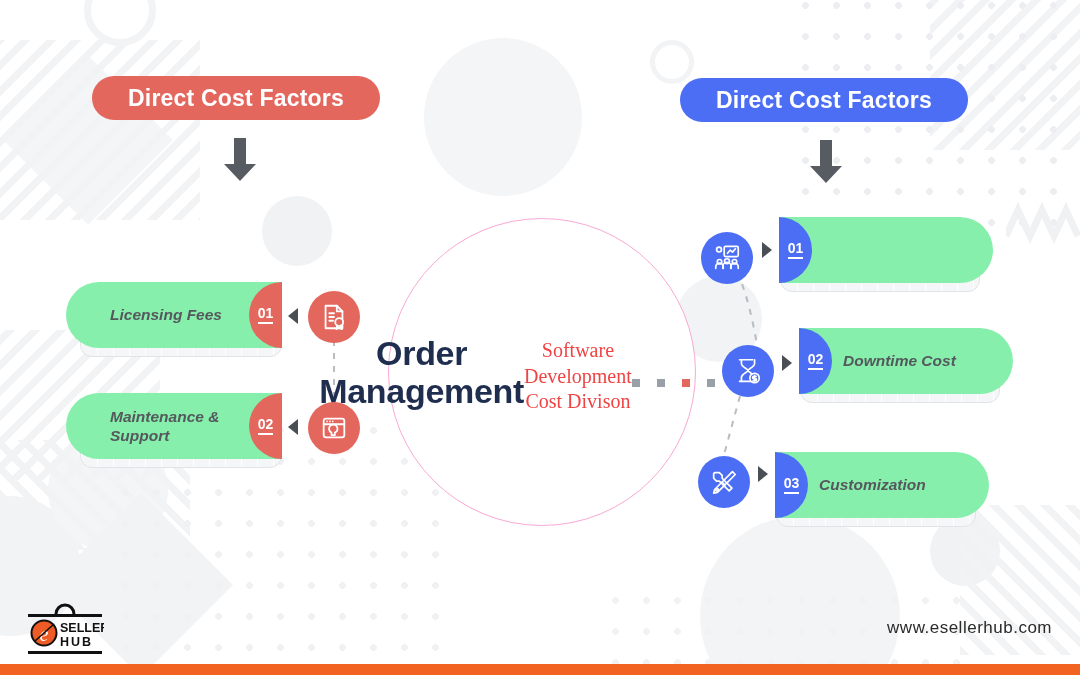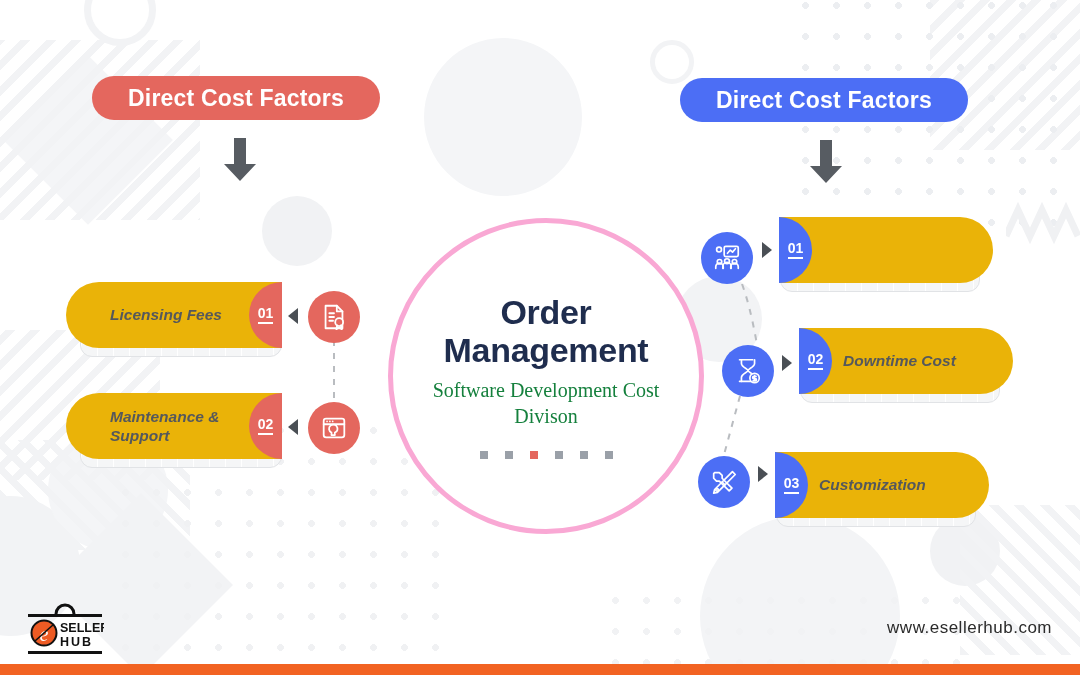--- a/index.html
+++ b/index.html
@@ -56,42 +56,42 @@
     text-align: center;
   }
   .pill-left { left: 92px; top: 76px; width: 288px; height: 44px; background: #e4675e; font-size: 23px; }
   .pill-right { left: 680px; top: 78px; width: 288px; height: 44px; background: #4c6ef5; font-size: 23px; }
 
   .down-arrow { position: absolute; z-index: 5; width: 34px; height: 44px; }
 
   
   .center-circle {
     position: absolute; left: 388px; top: 218px; width: 306px; height: 306px;
-    border-radius: 50%; background: #ffffff; border: 5px solid #f9a8d4;
+    border-radius: 50%; background: #ffffff; border: 1px solid #f9a8d4;
     z-index: 4;
-    display: flex; flex-direction: column; align-items: center; justify-content: center;
+    display: flex; flex-direction: row; align-items: center; justify-content: center;
     text-align: center;
   }
   .center-title {
     font-size: 34px; font-weight: 800; color: #1f2d4e; line-height: 1.12;
     letter-spacing: -0.3px; max-width: 250px;
   }
   .center-sub {
     font-family: "Liberation Serif", serif;
-    font-size: 20px; color: #15803d; line-height: 1.28; margin-top: 9px; max-width: 270px;
+    font-size: 20px; color: #ef4444; line-height: 1.28; margin-top: 9px; max-width: 270px;
   }
   .dotrow { display: flex; gap: 17px; margin-top: 22px; }
   .dotrow i { width: 8px; height: 8px; background: #9aa0a8; display: block; }
   .dotrow i.active { background: #e4675e; }
 
   
   .card-wrap { position: absolute; z-index: 3; }
   .card {
     position: relative;
-    background: #eab308;
+    background: #86efac;
     height: 66px;
     display: flex; align-items: center;
     overflow: hidden;
   }
   .card-left { border-radius: 33px 0 0 33px; }
   .card-right { border-radius: 0 33px 33px 0; }
   .card-label {
     font-size: 15.5px; font-weight: 700; font-style: italic;
     color: #55585c; line-height: 1.25;
   }

